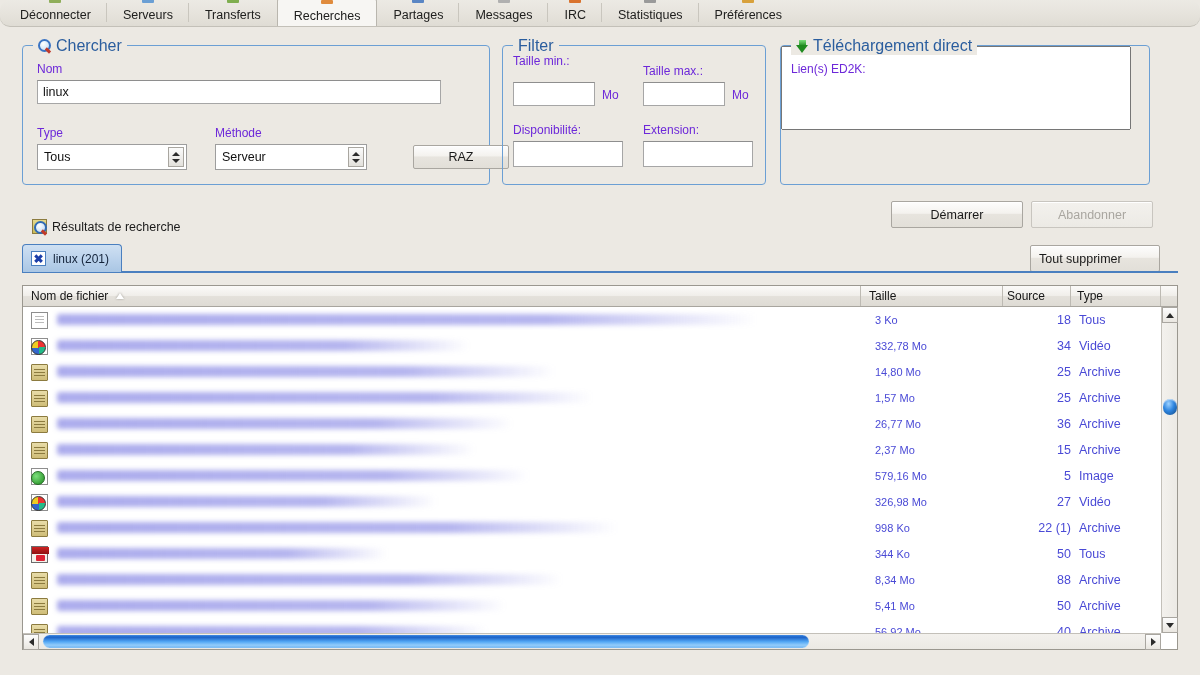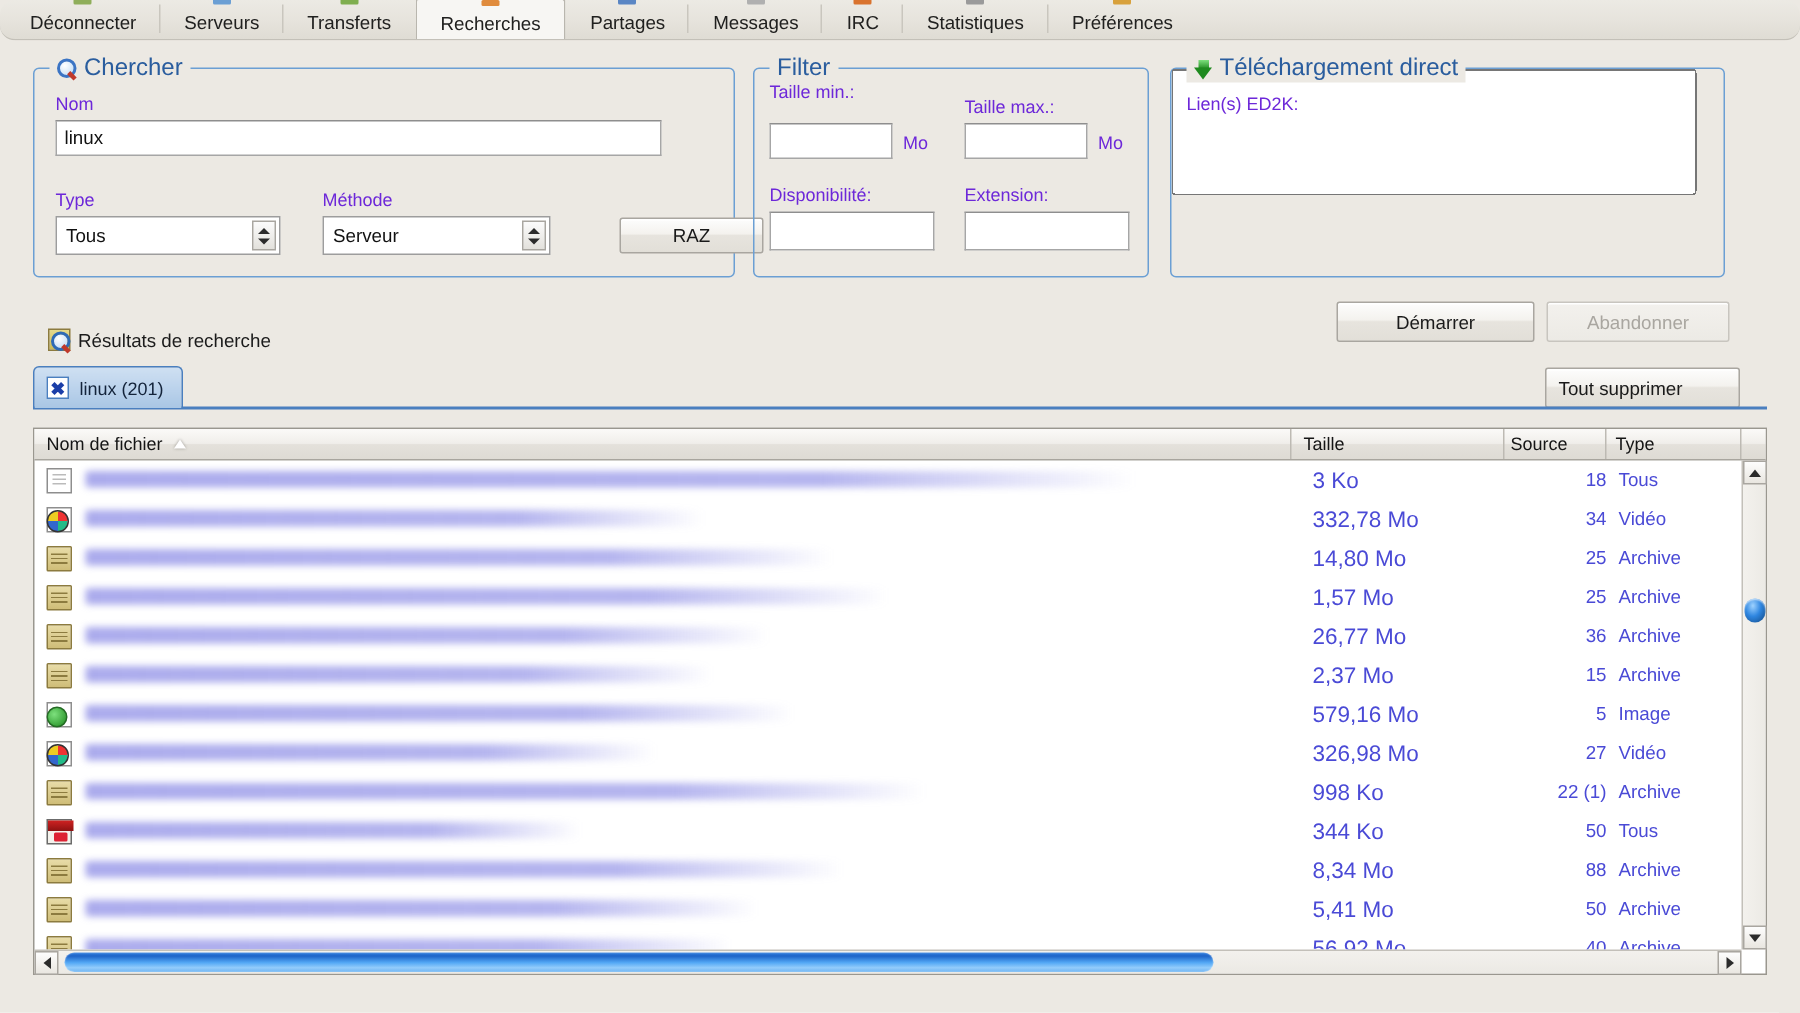--- a/index.html
+++ b/index.html
@@ -179,21 +179,21 @@
   .lv-body {
     position: absolute; left: 0; top: 21px; right: 16px; bottom: 16px;
     overflow: hidden;
   }
   .lv-row {
     position: relative; height: 26px;
     display: flex; align-items: center;
   }
   .cell-icon { width: 32px; display: flex; justify-content: center; align-items: center; flex: none; }
   .cell-name { flex: none; width: 806px; position: relative; height: 26px; }
-  .cell-size { flex: none; width: 142px; color: #4a4ad6; font-size: 15px; padding-left: 14px; }
+  .cell-size { flex: none; width: 142px; color: #4a4ad6; font-size: 11px; padding-left: 14px; }
   .cell-src  { flex: none; width: 68px;  color: #4a4ad6; font-size: 12.5px; text-align: right; }
   .cell-type { flex: none; width: 70px;  color: #4a4ad6; font-size: 12.5px; padding-left: 8px; white-space: nowrap; overflow: hidden; }
 
   
   .blurname {
     position: absolute; left: 2px; top: 7px; height: 11px;
     background: linear-gradient(to right, rgba(120,120,225,.62), rgba(120,120,225,.55) 70%, rgba(120,120,225,0));
     filter: blur(2.4px);
     border-radius: 2px;
   }

